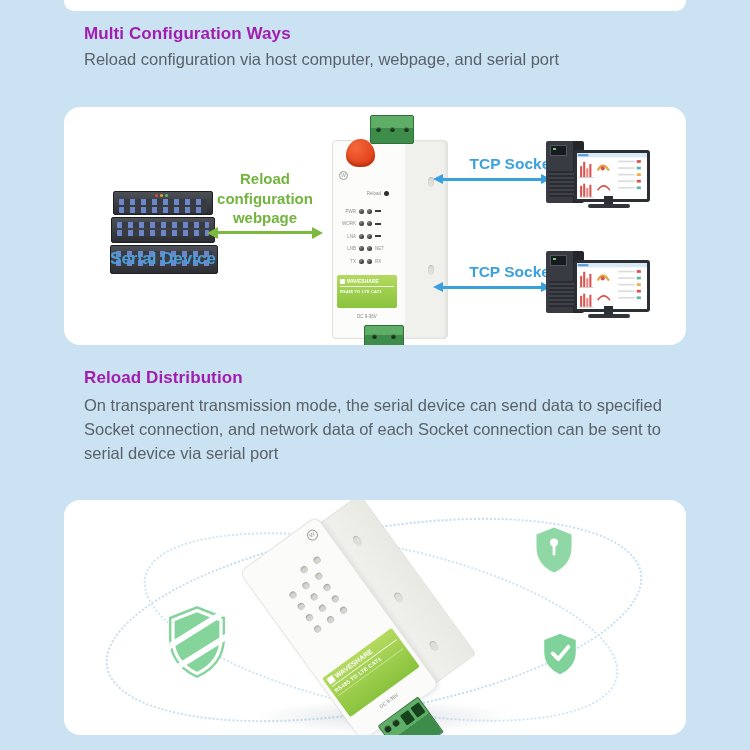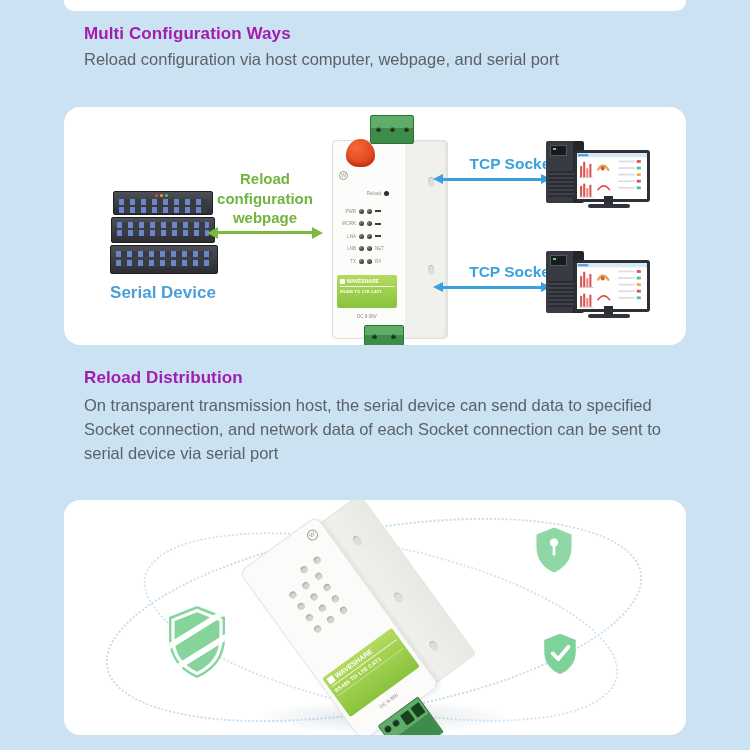--- a/index.html
+++ b/index.html
@@ -109,21 +109,21 @@
     </div>
     <div class="rack-unit" style="width:102px;height:24px;">
       <div class="slot-row" style="top:4px;"></div>
         <div class="slot-row" style="top:12px;"></div>
     </div>
     <div class="rack-unit" style="width:106px;height:27px;">
       <div class="slot-row" style="top:5px;"></div>
         <div class="slot-row" style="top:14px;"></div>
     </div>
   </div>
-  <div class="abs serial-label" style="left:24px;top:176px;width:150px;">Serial Device</div>
+  <div class="abs serial-label" style="left:24px;top:142px;width:150px;">Serial Device</div>
 
   <div class="abs protocol-label" style="left:146px;top:62px;width:110px;">
     <div>Reload</div>
     <div>configuration</div>
     <div>webpage</div>
   </div>
   <div class="dbl-arrow arrow-green" style="left:153px;top:124px;width:96px;"></div>
 
   <div class="abs" style="left:268px;top:8px;width:114px;height:230px;">
     <div class="abs term-green" style="left:38px;top:0;width:42px;height:27px;z-index:2;">
@@ -278,21 +278,21 @@
             <rect x="58" y="30.5" width="4" height="2.5" fill="#5cb7a6"></rect>
         </svg>
       </div>
     </div>
     <div class="monitor-stand" style="left:58px;top:59px;width:9px;height:8px;"></div>
     <div class="monitor-base" style="left:42px;top:67px;width:42px;height:4px;"></div>
   </div>
 </div>
 
 <div class="abs h-title" style="left:84px;top:368px;">Reload Distribution</div>
-<div class="abs para" style="left:84px;top:394px;width:600px;">On transparent transmission host, the serial device can send data to specified Socket connection, and network data of each Socket connection can be sent to serial device via serial port</div>
+<div class="abs para" style="left:84px;top:394px;width:600px;">On transparent transmission mode, the serial device can send data to specified Socket connection, and network data of each Socket connection can be sent to serial device via serial port</div>
 
 <div class="panel" style="top:500px;height:235px;">
   <div class="orbit" style="left:38px;top:28px;width:540px;height:180px;transform:rotate(-10deg);"></div>
   <div class="orbit" style="left:75px;top:45px;width:480px;height:160px;transform:rotate(12deg);border-color:#cde4f4;"></div>
 
   <div class="device-shadow" style="left:190px;top:200px;width:260px;height:34px;"></div>
 
   <div class="abs" style="left:175px;top:-18px;width:250px;height:270px;">
     <div class="d2-rot" style="left:50px;top:25px;width:150px;height:220px;">
       <div class="d2-side" style="left:92px;top:8px;width:50px;height:196px;">

